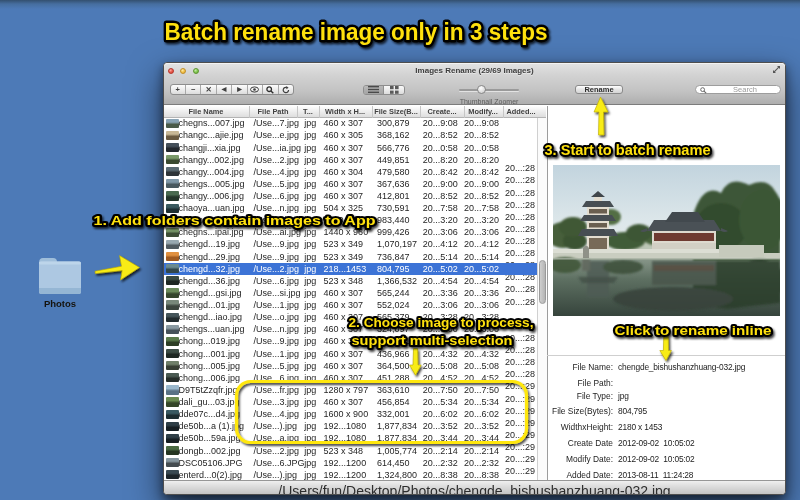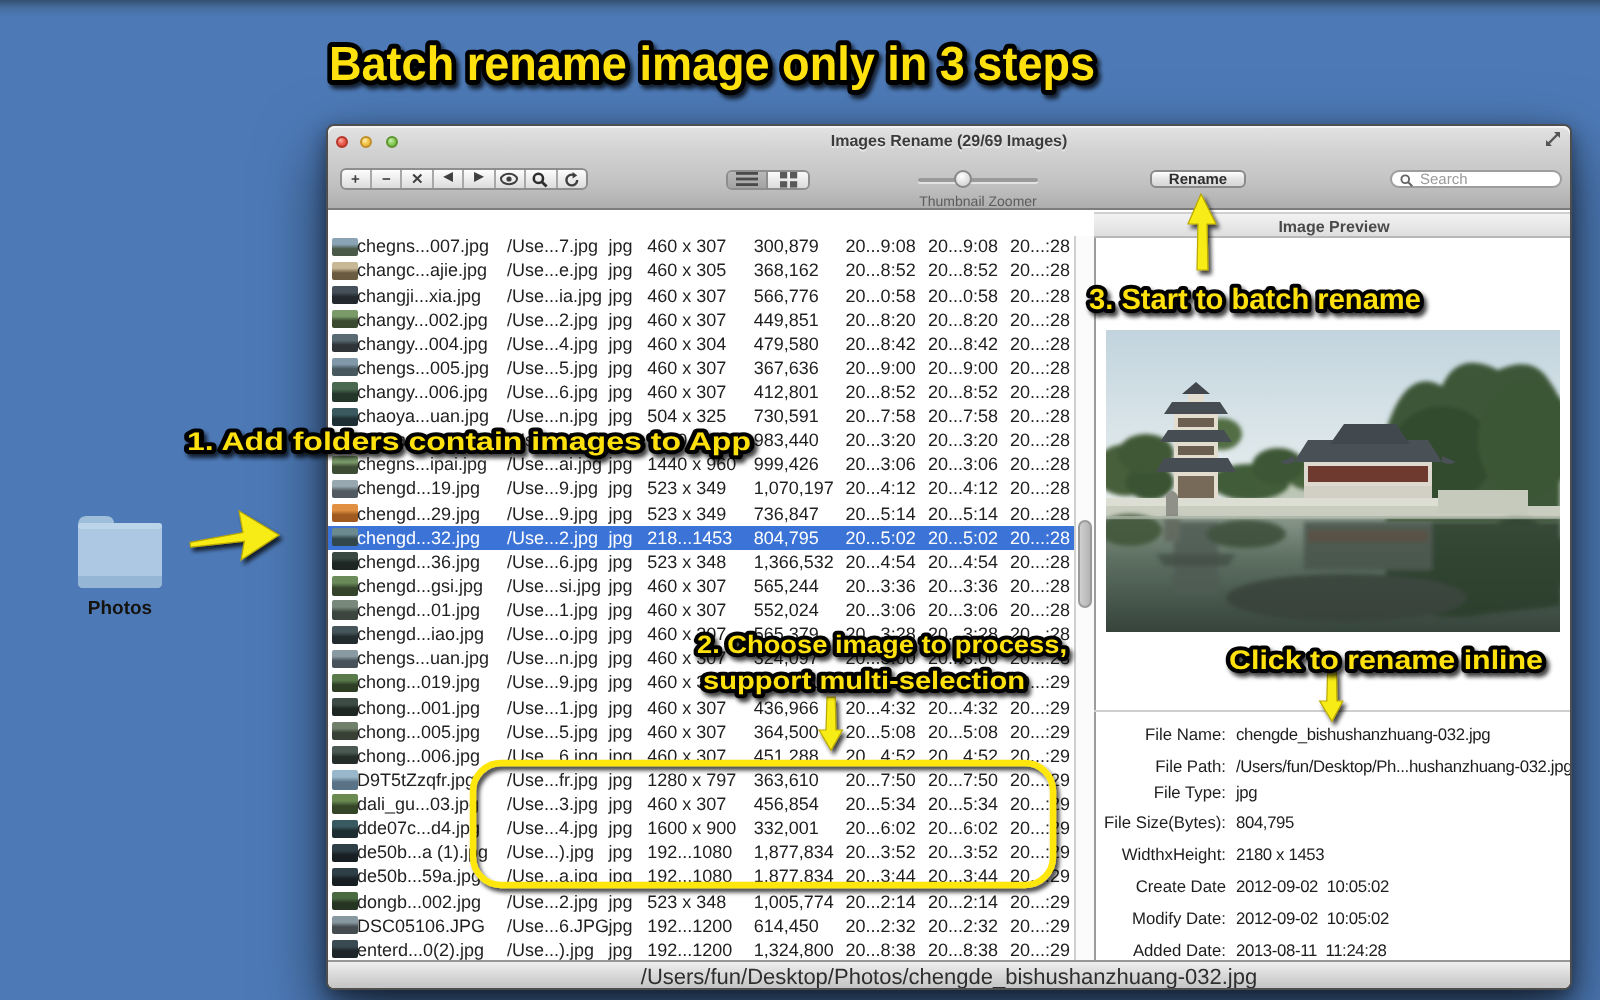--- a/index.html
+++ b/index.html
@@ -36,57 +36,57 @@
 .thlabel { position:absolute; left:280px; top:35px; width:90px; text-align:center; font-size:7px; color:#5c5c5c; }
 .segc { position:absolute; left:199px; top:22.2px; width:42px; height:9.5px; border:1px solid #8e8e8e;
   border-radius:3px; overflow:hidden; display:flex; }
 .segc .s1 { width:50%; background:linear-gradient(180deg,#b9b9b9,#a3a3a3); border-right:1px solid #8e8e8e;
   display:flex; align-items:center; justify-content:center; }
 .segc .s2 { width:50%; background:linear-gradient(180deg,#fafafa,#dcdcdc); display:flex; align-items:center; justify-content:center; }
 .rename { position:absolute; left:411px; top:21.8px; width:48px; height:9.5px;
   background:linear-gradient(180deg,#ffffff,#e6e6e6 45%,#d6d6d6); border:1px solid #8a8a8a; border-radius:3px;
   font-size:7.5px; font-weight:bold; color:#2e2e2e; text-align:center; line-height:8px; }
 .search { position:absolute; left:531px; top:21.5px; width:86px; height:9.5px; background:#fff;
-  border:1px solid #9d9d9d; border-radius:6px; font-size:7.5px; color:#9a9a9a; line-height:8px; padding-left:14px; }
+  border:1px solid #9d9d9d; border-radius:6px; font-size:7.5px; color:#9a9a9a; line-height:8px; padding-left:14px;text-align:center; }
 .search svg { position:absolute; left:4px; top:1.5px; }
 
 
 .thead { position:absolute; left:0; top:42.5px; width:382px; height:12px;
   background:linear-gradient(180deg,#ffffff,#ececec 55%,#dedede); border-bottom:1px solid #b4b4b4;
   font-size:7.4px; font-weight:bold; color:#424242; }
 .thead b { position:absolute; top:1.5px; transform:translateX(-50%); font-weight:bold; white-space:nowrap; }
 .thead i { position:absolute; top:0; width:1px; height:12px; background:#c6c6c6; }
 .tbody { position:absolute; left:0; top:0; width:383px; height:431px; }
 
 .row { position:absolute; left:0; width:373px; height:12.12px; font-size:9px; color:#1f1f1f; }
 .row.sel { background:#3c73d6; color:#fff; }
 .row i { position:absolute; left:2px; top:1.2px; width:13px; height:9.2px; border-radius:1px; }
 .row b { position:absolute; top:0.8px; font-weight:normal; white-space:nowrap; }
 .cn { left:14.5px; } .cp { left:89.5px; } .ct { left:140.3px; }
 .cd { left:159.6px; } .cs { left:212.9px; } .cc { left:258.8px; }
-.cm { left:300.0px; } .ca { left:341.0px; }
+.cm { left:300.0px; } .ca { left:341.0px;margin-top:45px; }
 
 .vsb { position:absolute; left:373px; top:54.5px; width:9.5px; height:363.5px; background:#fbfbfb;
   border-left:1px solid #d0d0d0; }
 .vsb i { position:absolute; left:1px; top:142.5px; width:7px; height:44px; border-radius:4px;
   background:linear-gradient(90deg,#cfcfcf,#b4b4b4); border:0.5px solid #9a9a9a; }
 .vdiv { position:absolute; left:382.5px; top:42.5px; width:1px; height:437.5px; background:#9c9c9c; }
 
 
 .prevhead { position:absolute; left:383px; top:42.5px; width:240px; height:13.5px;
   background:linear-gradient(180deg,#f2f2f2,#dedede); border-bottom:1px solid #b8b8b8; border-top:1px solid #cfcfcf;
   text-align:center; font-size:8px; font-weight:bold; color:#4a4a4a; padding-top:2px; }
 .photo { position:absolute; left:389px; top:102px; width:227px; height:151px; }
 .mline { position:absolute; left:383px; top:291.5px; width:240px; height:1px; background:#cfcfcf; }
 .ml { position:absolute; right:172px; font-size:8.4px; color:#1d1d1d; white-space:nowrap; }
 .mv { position:absolute; left:454px; font-size:8.4px; color:#1d1d1d; white-space:nowrap; letter-spacing:-0.18px; }
 
 .sbar { position:absolute; left:0; bottom:0; width:100%; height:14.5px; border-radius:0 0 3px 3px;
   background:linear-gradient(180deg,#efefef,#d9d9d9 50%,#c4c4c4); border-top:1px solid #979797;
-  text-align:center; font-size:11px; color:#2e2e2e; padding-top:2.2px; }
+  text-align:center; font-size:14px; color:#2e2e2e; padding-top:2.2px; }
 
 .ovl { position:absolute; left:0; top:0; width:800px; height:500px; pointer-events:none; }
 </style></head>
 <body>
 
 <div class="win">
   <div class="tbar">
     <span class="tl r"></span>
       <span class="tl y"></span>
       <span class="tl g"></span>
@@ -472,27 +472,43 @@
         <b class="cp">/Use...).jpg</b>
         <b class="ct">jpg</b>
         <b class="cd">192...1200</b>
         <b class="cs">1,324,800</b>
         <b class="cc">20...8:38</b>
         <b class="cm">20...8:38</b>
         <b class="ca">20...:29</b>
 </div>
   </div>
 
+  <div class="thead">
+    <b style="left:42px">File Name</b>
+      <b style="left:109px">File Path</b>
+      <b style="left:144px">T...</b>
+    <b style="left:181px">Width x H...</b>
+      <b style="left:232px">File Size(B...</b>
+      <b style="left:278px">Create...</b>
+    <b style="left:319px">Modify...</b>
+      <b style="left:357px">Added...</b>
+    <i style="left:85px"></i>
+      <i style="left:133px"></i>
+      <i style="left:155px"></i>
+      <i style="left:208px"></i>
+    <i style="left:256px"></i>
+      <i style="left:300px"></i>
+      <i style="left:338.6px"></i>
+  </div>
 
   <div class="vsb">
       <i></i>
     </div>
   <div class="vdiv"></div>
 
-  <div class="prevhead">Image Preview</div>
   <svg class="photo" viewBox="0 0 227 151" preserveAspectRatio="none">
     <defs>
       <linearGradient id="sky" x1="0" y1="0" x2="0" y2="1">
         <stop offset="0" stop-color="#c2d4de"></stop>
           <stop offset=".6" stop-color="#dde7ea"></stop>
           <stop offset="1" stop-color="#e9edec"></stop>
       </linearGradient>
       <linearGradient id="wat" x1="0" y1="0" x2="0" y2="1">
         <stop offset="0" stop-color="#879689"></stop>
           <stop offset=".35" stop-color="#5e7062"></stop>
@@ -562,21 +578,20 @@
       <ellipse cx="12" cy="100" rx="16" ry="8" fill="#3c5234"></ellipse>
       <rect x="29" y="94" width="8" height="12" fill="#5e665c"></rect>
       <ellipse cx="120" cy="134" rx="60" ry="12" fill="#37433b"></ellipse>
     </g>
     <rect x="0" y="93" width="227" height="1.6" fill="#a8b2a2" opacity=".8"></rect>
   </svg>
   <div class="mline"></div>
 <div class="ml" style="top:298.5px">File Name:</div>
     <div class="mv" style="top:298.5px">chengde_bishushanzhuang-032.jpg</div>
 <div class="ml" style="top:314.5px">File Path:</div>
-    <div class="mv" style="top:314.5px">/Users/fun/Desktop/Ph...hushanzhuang-032.jpg</div>
 <div class="ml" style="top:328.0px">File Type:</div>
     <div class="mv" style="top:328.0px">jpg</div>
 <div class="ml" style="top:343.0px">File Size(Bytes):</div>
     <div class="mv" style="top:343.0px">804,795</div>
 <div class="ml" style="top:359.0px">WidthxHeight:</div>
     <div class="mv" style="top:359.0px">2180 x 1453</div>
 <div class="ml" style="top:374.5px">Create Date</div>
     <div class="mv" style="top:374.5px">2012-09-02&nbsp; 10:05:02</div>
 <div class="ml" style="top:390.5px">Modify Date:</div>
     <div class="mv" style="top:390.5px">2012-09-02&nbsp; 10:05:02</div>

